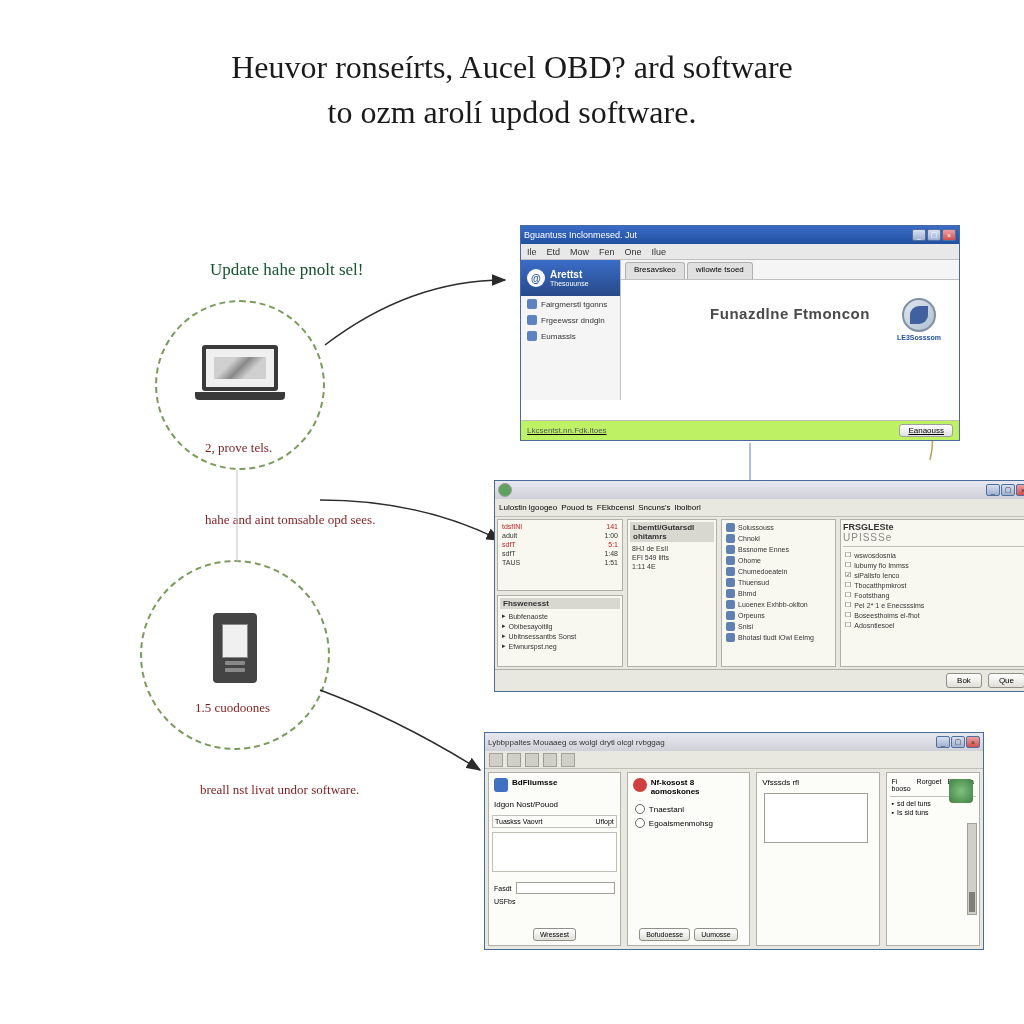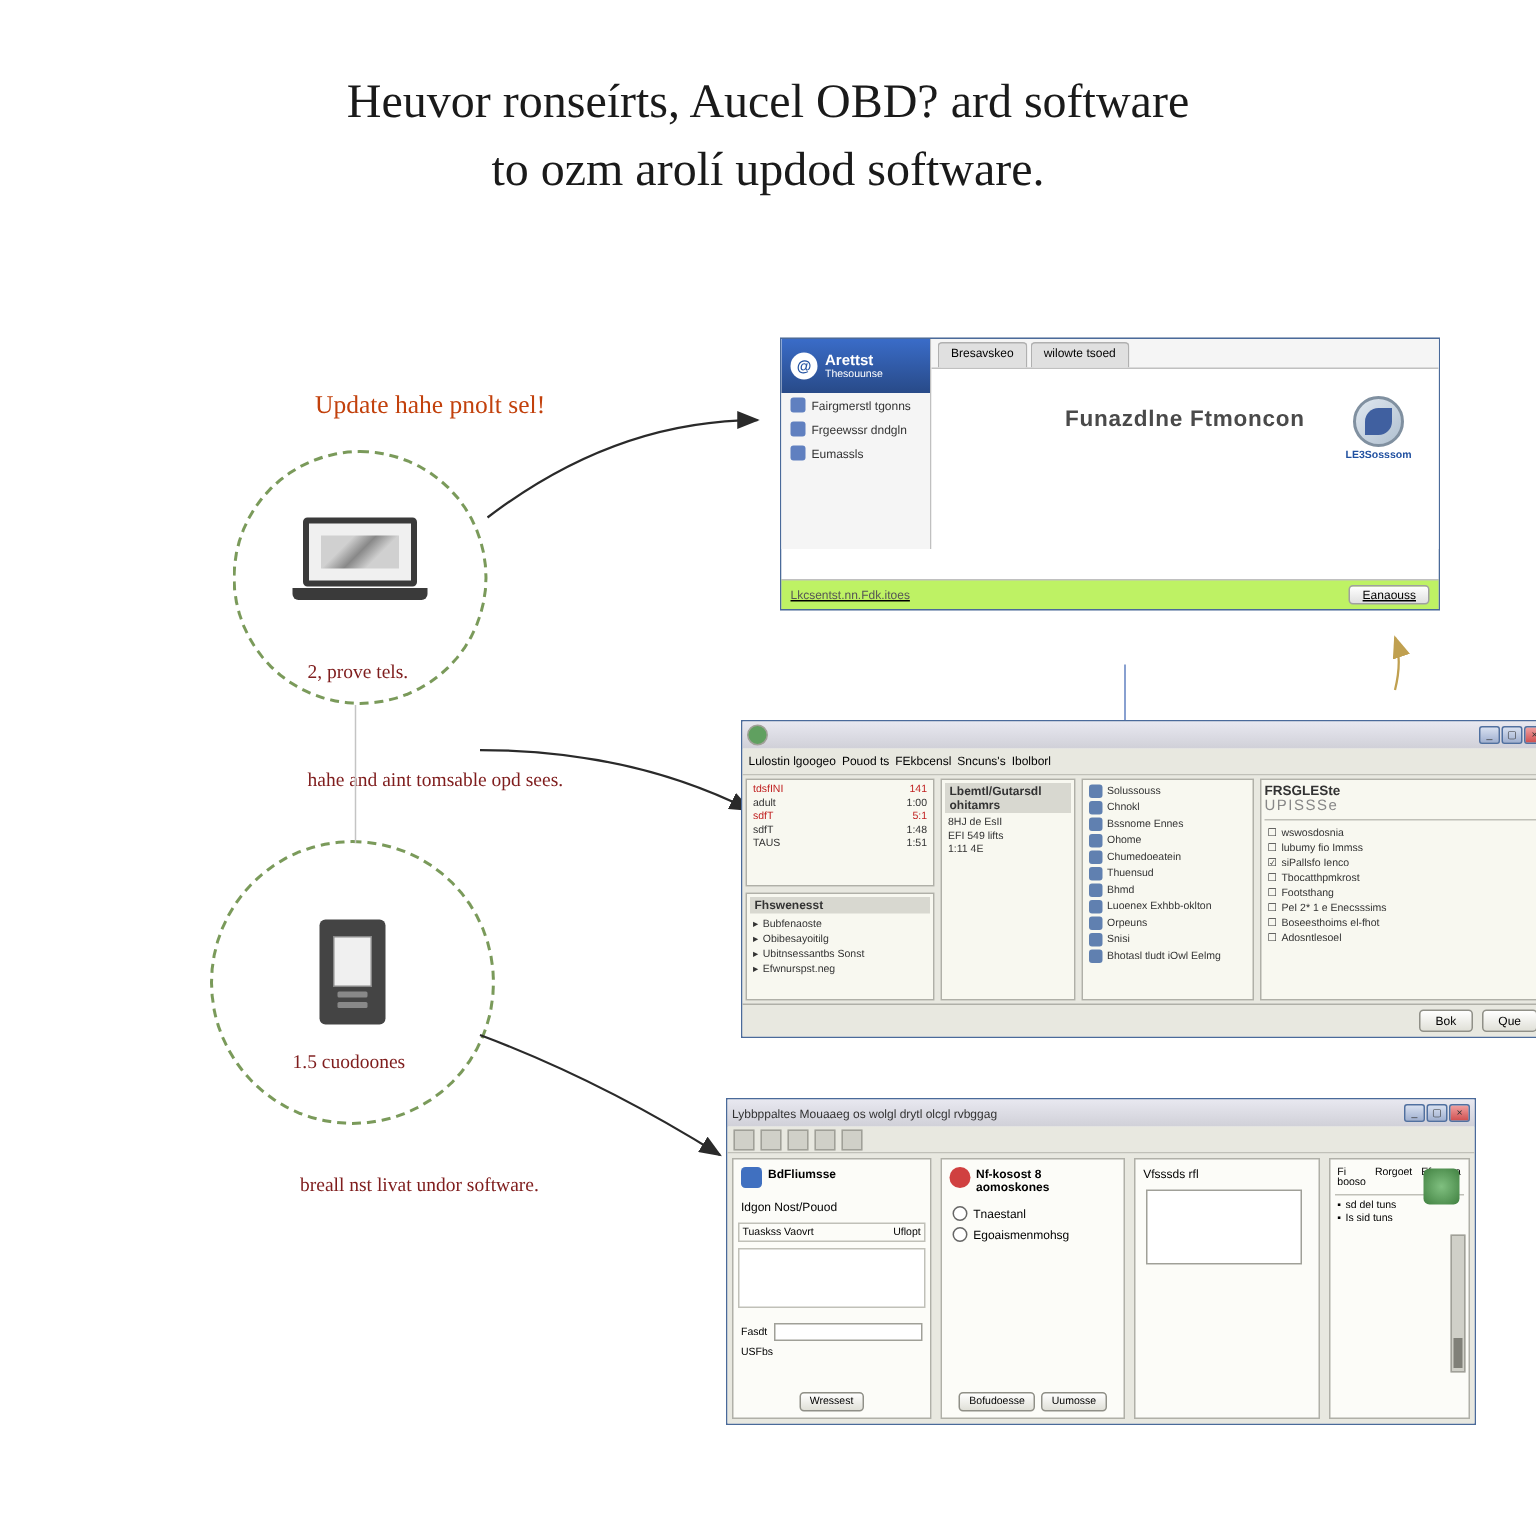--- a/index.html
+++ b/index.html
@@ -18,21 +18,21 @@
   right: 60px;
   text-align: center;
   font-size: 32px;
   line-height: 1.4;
   color: #1a1a1a;
   font-weight: 400;
 }
 .subtitle-label {
   position: absolute;
   font-size: 17px;
-  color: #c2410c;
+  color: #14532d;
   font-family: Georgia, serif;
 }
 .caption-small {
   position: absolute;
   font-size: 13px;
   color: #7f1d1d;
   font-family: Georgia, serif;
 }
 .dashed-circle {
   position: absolute;
@@ -530,20 +530,36 @@
   <line x1="237" y1="470" x2="237" y2="562" stroke="#c4c4c4" stroke-width="1"></line>
 
   <line x1="750" y1="443" x2="750" y2="480" stroke="#6080c0" stroke-width="1"></line>
 
   <path d="M 930 460 Q 935 440 930 425" stroke="#c0a050" stroke-width="1.5" fill="none" marker-end="url(#arrowhead-tan)"></path>
 
   <path d="M 788 920 L 750 830" stroke="#c0a050" stroke-width="1.5" fill="none" marker-end="url(#arrowhead-tan)"></path>
 </svg>
 
 <div class="window" style="top:225px; left:520px; width:440px;">
+  <div class="win-titlebar">
+    <span>Bguantuss Inclonmesed. Jut</span>
+    <div class="win-btns">
+      <div class="win-btn">_</div>
+      <div class="win-btn">▢</div>
+      <div class="win-btn close">×</div>
+    </div>
+  </div>
+  <div class="win-menubar">
+    <span>Ile</span>
+    <span>Etd</span>
+    <span>Mow</span>
+    <span>Fen</span>
+    <span>One</span>
+    <span>Ilue</span>
+  </div>
   <div class="win-body" style="height:160px;">
     <div class="w1-sidebar">
       <div class="w1-brand">
         <div class="w1-brand-icon">@</div>
         <div>
           <div style="font-weight:bold;">Arettst</div>
           <div style="font-size:7px;">Thesouunse</div>
         </div>
       </div>
       <div class="w1-side-item">

